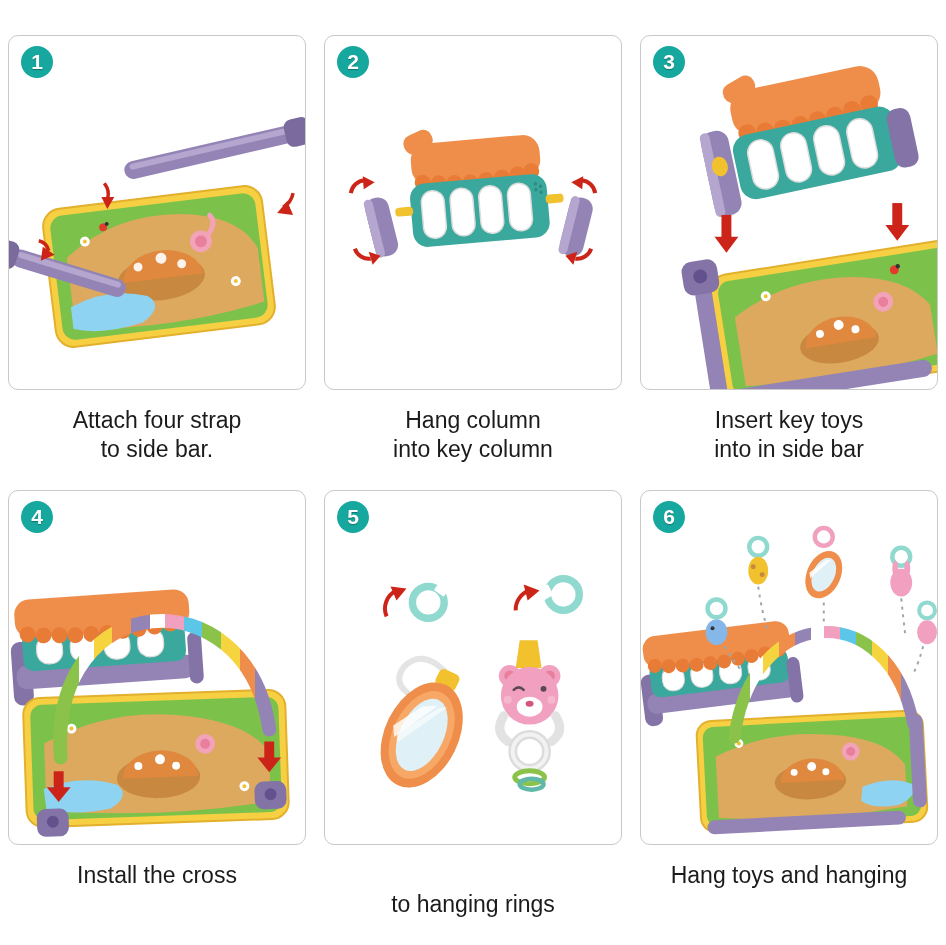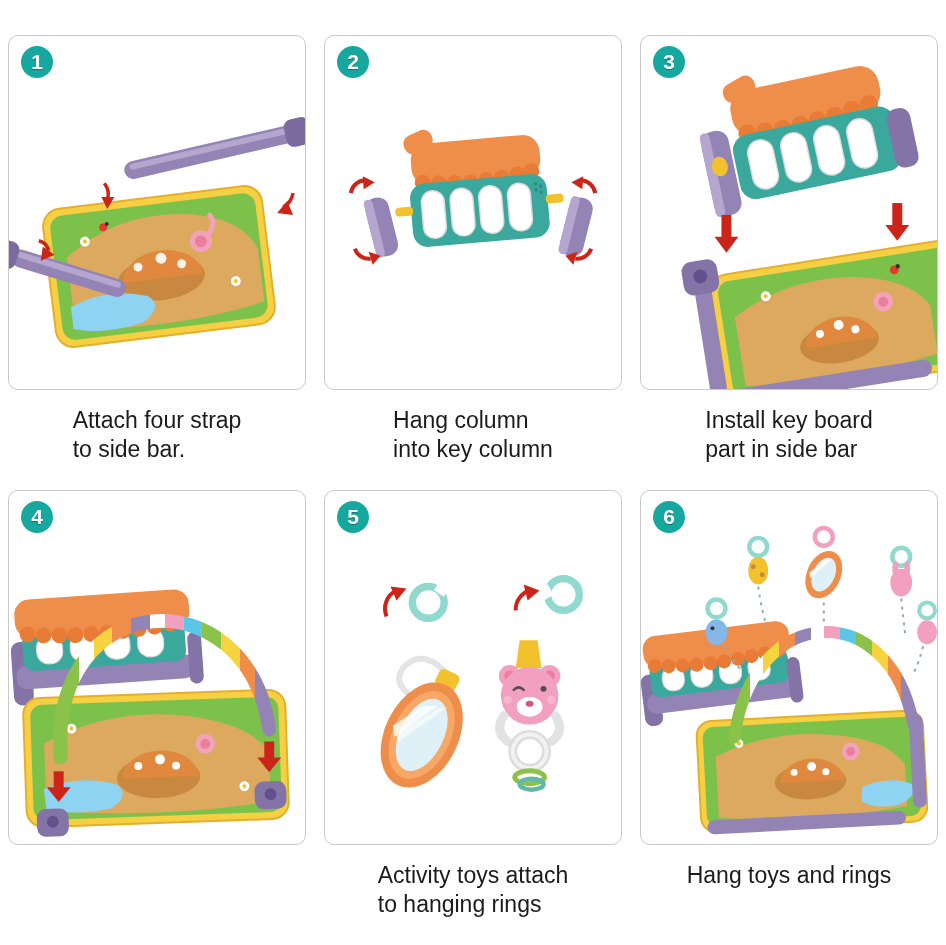--- a/index.html
+++ b/index.html
@@ -31,21 +31,21 @@
     position: absolute; top: 10px; left: 12px;
     width: 32px; height: 32px; border-radius: 50%;
     background: #16a79f; color: #ffffff;
     font-size: 21px; font-weight: bold;
     display: flex; align-items: center; justify-content: center;
     text-shadow: 0 1px 1px rgba(0,0,0,0.3);
     z-index: 2;
   }
   .caption {
     margin: 16px 0 0 0;
-    text-align: left;
+    text-align: center;
     font-size: 23px;
     line-height: 1.27;
     color: #1b1b1b;
   }
 </style>
 </head>
 <body>
 
 <div class="grid">
 
@@ -223,22 +223,22 @@
           <rect x="-5" y="0" width="10" height="24"></rect>
           <polygon points="-12,22 12,22 0,38"></polygon>
         </g>
         <g fill="#cc2418" transform="translate(258,168)">
           <rect x="-5" y="0" width="10" height="24"></rect>
           <polygon points="-12,22 12,22 0,38"></polygon>
         </g>
       </svg>
     </div>
     <p class="caption">
-      <span>Install key board</span><br>
-      <span>part in side bar</span>
+      <span>Insert key toys</span><br>
+      <span>into in side bar</span>
     </p>
   </section>
 
   <section class="cell">
     <div class="panel">
       <div class="badge">4</div>
       <svg viewBox="0 0 298 355">
         <defs>
           <linearGradient id="rb4" x1="0" y1="0" x2="1" y2="0">
             <stop offset="0" stop-color="#8bc34a"></stop>
@@ -318,21 +318,21 @@
           <rect x="-5" y="0" width="10" height="18"></rect>
             <polygon points="-12,16 12,16 0,31"></polygon>
         </g>
         <g fill="#cc2418" transform="translate(262,252)">
           <rect x="-5" y="0" width="10" height="18"></rect>
             <polygon points="-12,16 12,16 0,31"></polygon>
         </g>
       </svg>
     </div>
     <p class="caption">
-      <br>
+      <span>Install the cross</span><br>
     </p>
   </section>
 
   <section class="cell">
     <div class="panel">
       <div class="badge">5</div>
       <svg viewBox="0 0 298 355">
         <g>
           <circle cx="104" cy="112" r="16" fill="none" stroke="#8fd9cf" stroke-width="7.5"></circle>
           <rect x="112" y="92" width="12" height="12" fill="#ffffff" transform="rotate(35 118 98)"></rect>
@@ -376,21 +376,21 @@
           <path d="M180 226 q-10 16 4 26" stroke="#e2e2e2" stroke-width="9" fill="none" stroke-linecap="round"></path>
           <path d="M232 226 q10 16 -4 26" stroke="#e2e2e2" stroke-width="9" fill="none" stroke-linecap="round"></path>
           <circle cx="206" cy="262" r="17" fill="none" stroke="#dcdcdc" stroke-width="9"></circle>
           <circle cx="206" cy="262" r="17" fill="none" stroke="#f2f2f2" stroke-width="4"></circle>
           <ellipse cx="206" cy="288" rx="15" ry="6.5" fill="none" stroke="#8bc34a" stroke-width="5"></ellipse>
           <ellipse cx="208" cy="295" rx="12" ry="5.5" fill="none" stroke="#5fb8a8" stroke-width="4.5"></ellipse>
         </g>
       </svg>
     </div>
     <p class="caption">
-      <span>Activity toys attach</span><br>
+      <br>
       <span>to hanging rings</span>
     </p>
   </section>
 
   <section class="cell">
     <div class="panel">
       <div class="badge">6</div>
       <svg viewBox="0 0 298 355">
         <defs>
           <linearGradient id="rb6" x1="0" y1="0" x2="1" y2="0">
@@ -495,17 +495,17 @@
         <g stroke="#9aa7ad" stroke-width="2" stroke-dasharray="3 5" fill="none">
           <path d="M118 96 q4 28 10 44"></path>
           <path d="M84 156 q10 16 18 26"></path>
           <path d="M184 112 q0 14 0 24"></path>
           <path d="M262 108 q2 20 4 36"></path>
           <path d="M284 156 q-4 16 -10 28"></path>
         </g>
       </svg>
     </div>
     <p class="caption">
-      <span>Hang toys and rings</span><br>
+      <span>Hang toys and hanging</span><br>
     </p>
   </section>
 
 </div>
 
 </body></html>

